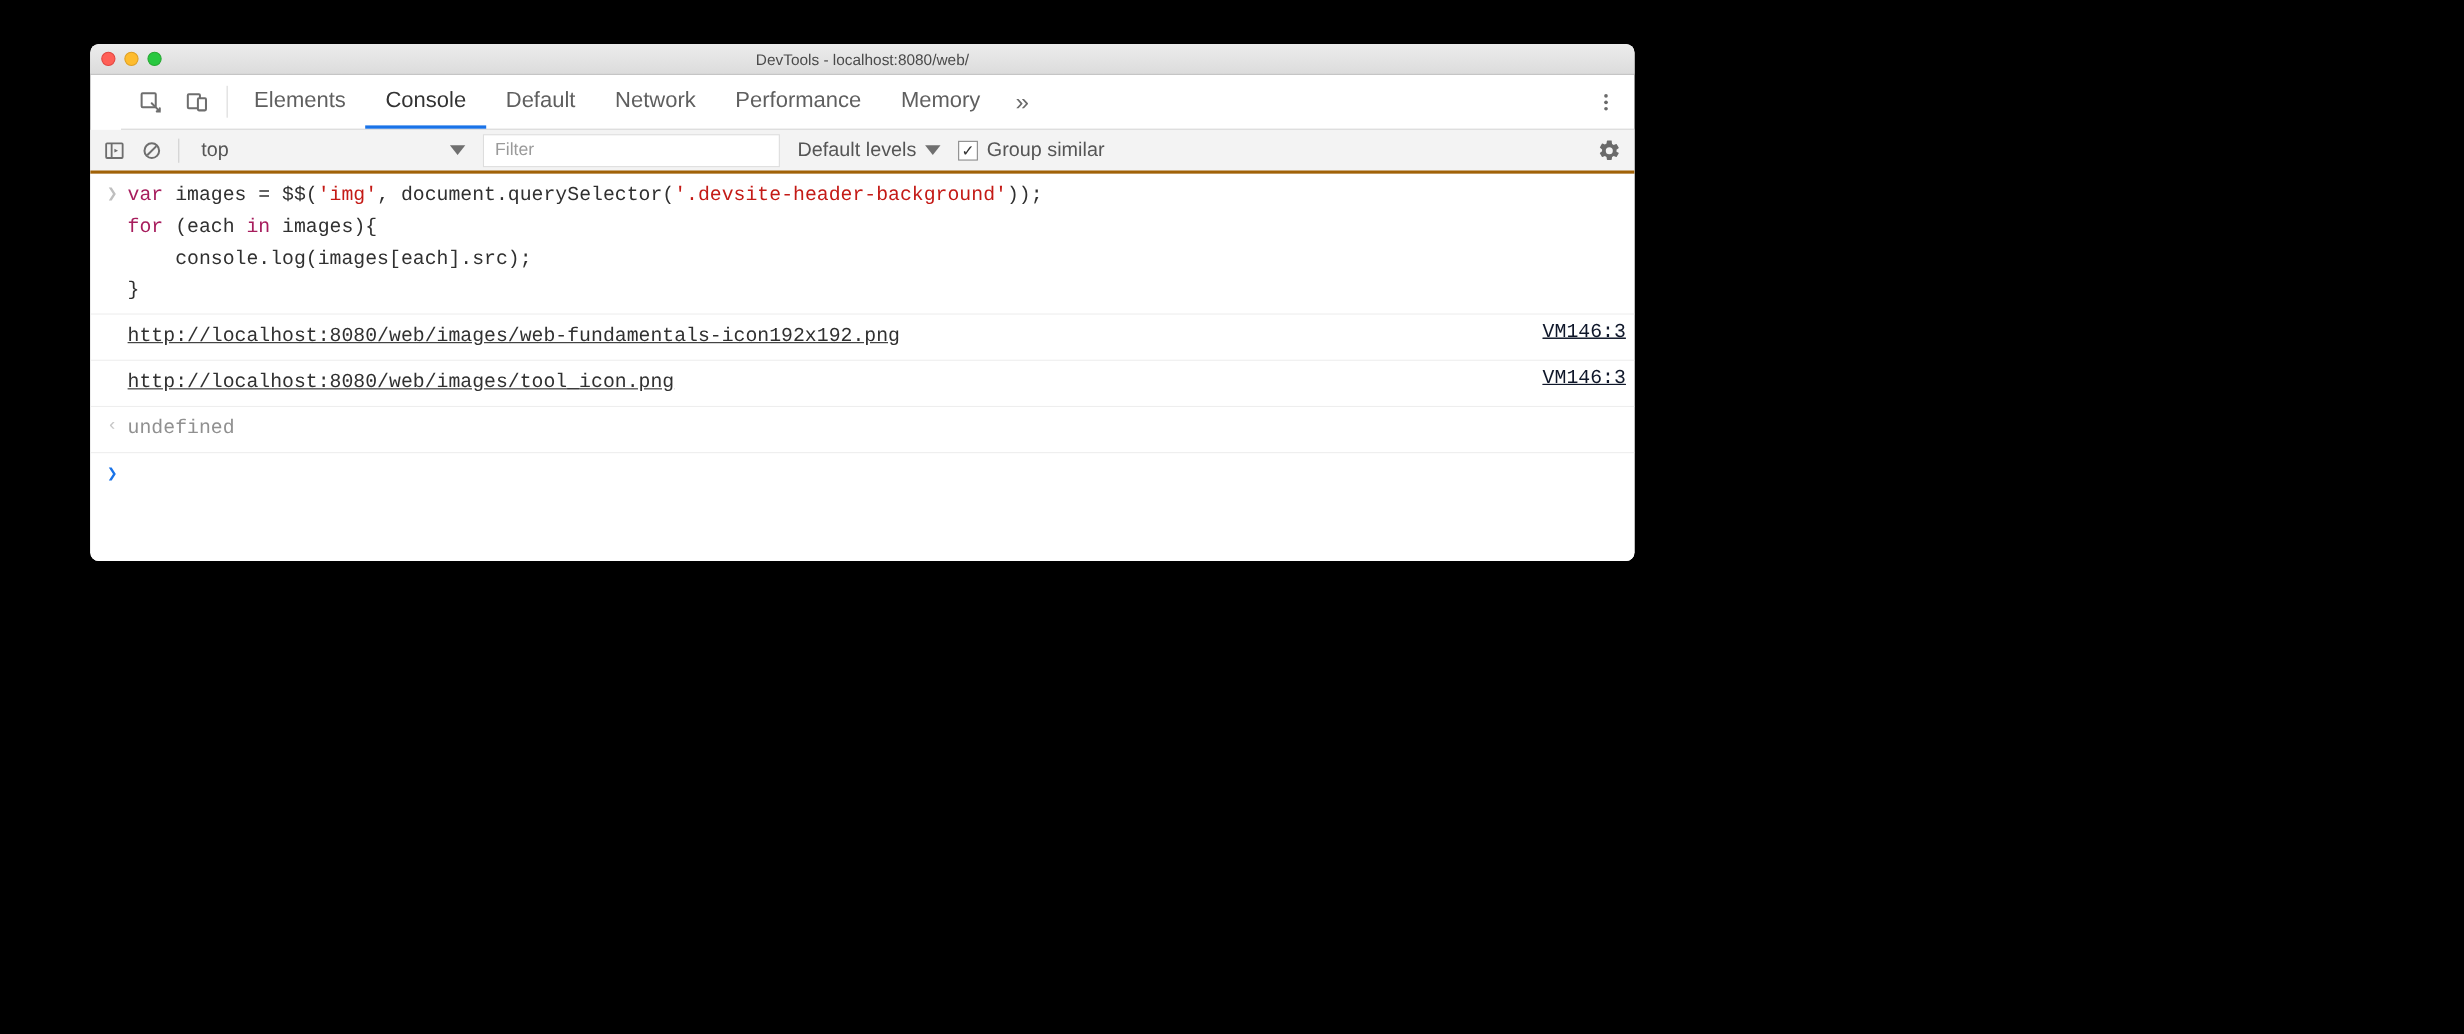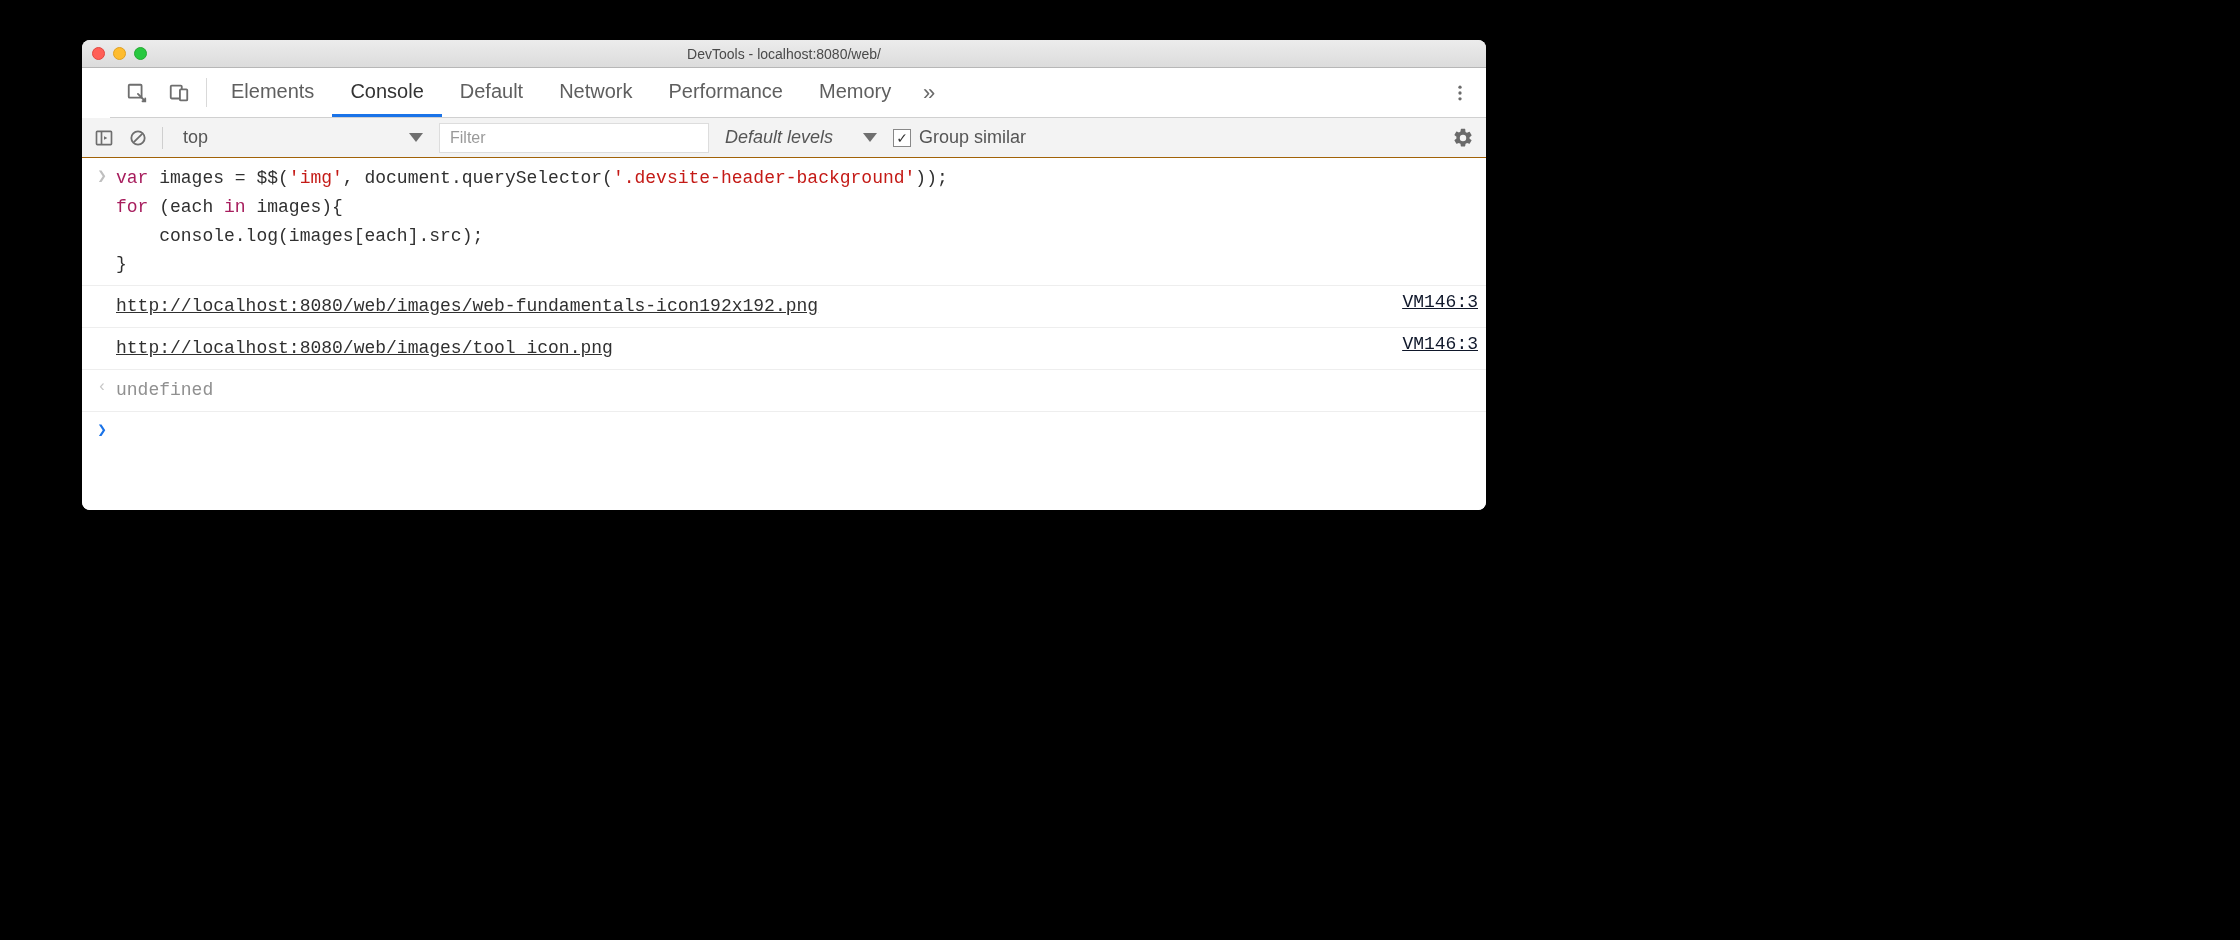--- a/index.html
+++ b/index.html
@@ -57,21 +57,21 @@
     cursor:pointer;
   }
   .tab.active { color:#333; border-bottom-color:#1a73e8; }
   .more-tabs { width:40px; display:flex; align-items:center; justify-content:center; font-size:22px; color:#6a6a6a; }
   .right-icons { margin-left:auto; display:flex; align-items:center; }
   .kebab { width:40px; display:flex; align-items:center; justify-content:center; color:#6a6a6a; }
   .kebab svg { width:20px; height:20px; }
   
   .console-toolbar {
     height: 40px;
-    border-bottom: 1px solid #a16207;
+    border-bottom: 3px solid #a16207;
     display:flex;
     align-items:center;
     gap:6px;
     padding: 0 8px;
     background:#f3f3f3;
   }
   .ct-icon { width:28px; height:28px; display:flex; align-items:center; justify-content:center; color:#6e6e6e; }
   .ct-icon svg { width:20px; height:20px; }
   .ct-sep { width:1px; height:22px; background:#cfcfcf; margin:0 4px; }
   .context-select {
@@ -93,21 +93,21 @@
   .filter-input {
     height:30px;
     background:#fff;
     border:1px solid #ddd;
     min-width:270px;
     font-size:16px;
     color:#999;
     padding:0 10px;
     display:flex; align-items:center;
   }
-  .levels { display:flex; align-items:center; color:#555; font-size:18px; padding:0 10px; gap:22px;font-style:italic; }
+  .levels { display:flex; align-items:center; color:#555; font-size:18px; padding:0 10px; gap:0; }
   .checkbox {
     width:18px; height:18px; border:1px solid #888; background:#fff;
     display:flex; align-items:center; justify-content:center;
     font-size:14px; color:#333;
   }
   .group-similar { display:flex; align-items:center; gap:8px; color:#555; font-size:18px; }
   .gear { margin-left:auto; width:30px; display:flex; align-items:center; justify-content:center; color:#6a6a6a; }
   .gear svg { width:22px; height:22px; }
   
   .console-body { flex:1; overflow:auto; font-family: Menlo, Consolas, "Courier New", monospace; font-size:18px; background:#fff; }

